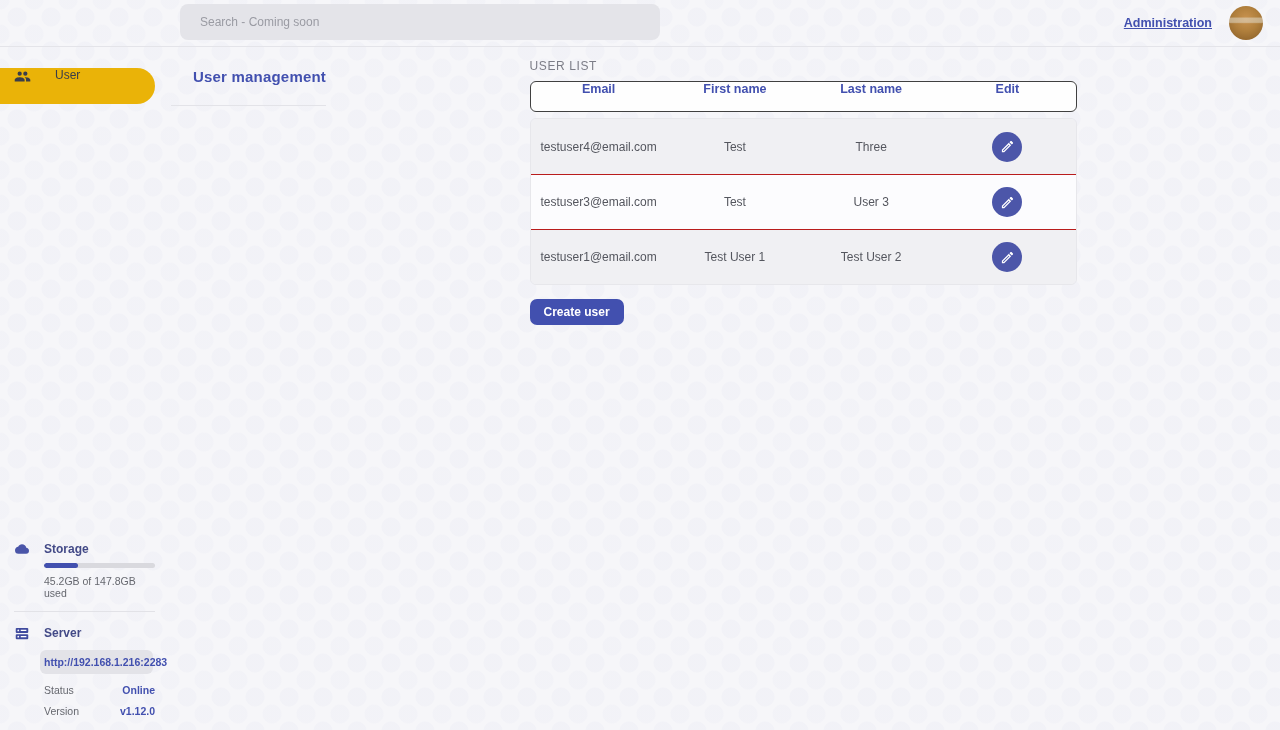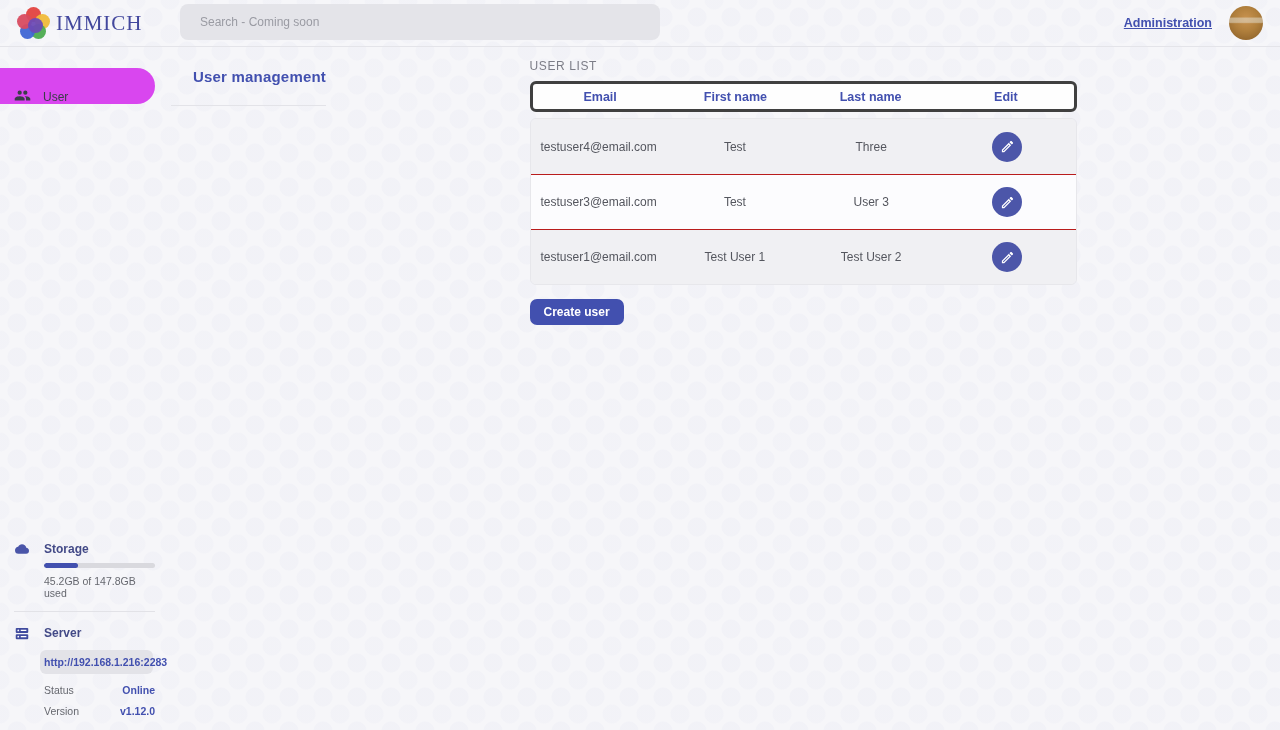--- a/index.html
+++ b/index.html
@@ -43,22 +43,22 @@
   .avatar {
     width:34px; height:34px; border-radius:50%; cursor:pointer;
     background:
       linear-gradient(to bottom, transparent 32%, rgba(225,220,205,0.55) 36%, rgba(225,220,205,0.55) 48%, transparent 52%),
       radial-gradient(circle at 50% 38%, #c99350 0%, #b07f3c 45%, #855b26 100%);
   }
   
   .app { display:flex; height:683px; }
   .sidebar { width:155px; flex:0 0 155px; display:flex; flex-direction:column; }
   .side-item {
-    margin-top:21px; height:36px; display:flex; align-items:flex-end; gap:12px;
-    padding-left:14px; background:#d946ef; border-radius:0 20px 20px 0; cursor:pointer;
+    margin-top:21px; height:36px; display:flex; align-items:flex-start; gap:24px;
+    padding-left:14px; background:#eab308; border-radius:0 20px 20px 0; cursor:pointer;
   }
   .side-item .label { font-size:12px; font-weight:500; color:#3a3d49; }
   .side-bottom { margin-top:auto; padding-bottom:4px; }
   .side-sec-head { display:flex; align-items:flex-start; }
   .side-sec-head .sec-icon { margin-left:13px; width:18px; }
   .sec-title { margin-left:13px; font-size:12px; font-weight:700; color:#434a87; }
   .progress { margin:7px 0 0 44px; width:111px; height:5px; border-radius:3px; background:#d9d9de; overflow:hidden; }
   .progress-fill { height:100%; background:#4250af; border-radius:3px; }
   .usage-text { margin:7px 0 0 44px; font-size:10.5px; color:#66686f; }
   .side-divider { border:none; border-top:1px solid #e2e2e7; margin:12px 0 14px 14px; }
@@ -70,22 +70,22 @@
   .kv-row { display:flex; justify-content:space-between; margin-bottom:9px; }
   .kv-label { font-size:10.5px; color:#66686f; }
   .kv-value { font-size:10.5px; font-weight:700; color:#4250af; }
   
   .main { flex:1; margin-left:16px; display:flex; flex-direction:row; }
   .page-head { height:59px; display:flex; align-items:center; padding-left:22px; border-bottom:1px solid #e3e3e8; }
   .page-title { font-size:15px; font-weight:600; color:#4250af; letter-spacing:.2px; }
   .content { width:547px; margin:0 auto; padding-top:12px; }
   .section-label { font-size:12px; letter-spacing:.6px; color:#7c7d87; margin-bottom:8px; }
   .thead {
-    display:flex; height:31px; align-items:center; background:#fefefe;
-    border:3px solid #404040; border-radius:6px; margin-bottom:6px;
+    display:flex; height:31px; align-items:flex-start; background:#fefefe;
+    border:1px solid #404040; border-radius:6px; margin-bottom:6px;
   }
   .tbody { border:1px solid #e7e7eb; border-radius:6px; overflow:hidden; }
   .trow { display:flex; height:55px; align-items:center; }
   .trow.odd  { background:#f0f0f3; }
   .trow.even { background:#fcfcfe; }
   .trow + .trow { border-top:1px solid #b91c1c; }
   .cell { flex:1; text-align:center; font-size:12px; color:#54565e; }
   .cell.head { font-size:12.5px; font-weight:600; color:#4250af; }
   .edit-btn {
     width:30px; height:30px; border-radius:50%; border:none; background:#4c56a9;
@@ -94,31 +94,20 @@
   .create-btn {
     margin-top:14px; height:26px; padding:0 14px; border:none; border-radius:7px;
     background:#4250af; color:#fff; font-family:"Liberation Sans", sans-serif;
     font-size:12px; font-weight:600; cursor:pointer;
   }
 </style>
 </head>
 <body>
 
 <header class="topbar">
-  <div class="brand">
-    <div class="logo">
-      <span class="p1"></span>
-        <span class="p2"></span>
-        <span class="p3"></span>
-      <span class="p4"></span>
-        <span class="p5"></span>
-        <span class="p6"></span>
-    </div>
-    <span class="brand-name">IMMICH</span>
-  </div>
   <input class="searchbar" type="text" placeholder="Search - Coming soon" style="">
   <div class="topbar-right">
     <a class="admin-link">Administration</a>
     <div class="avatar"></div>
   </div>
 </header>
 
 <div class="app">
   <aside class="sidebar">
     <div class="side-item">

